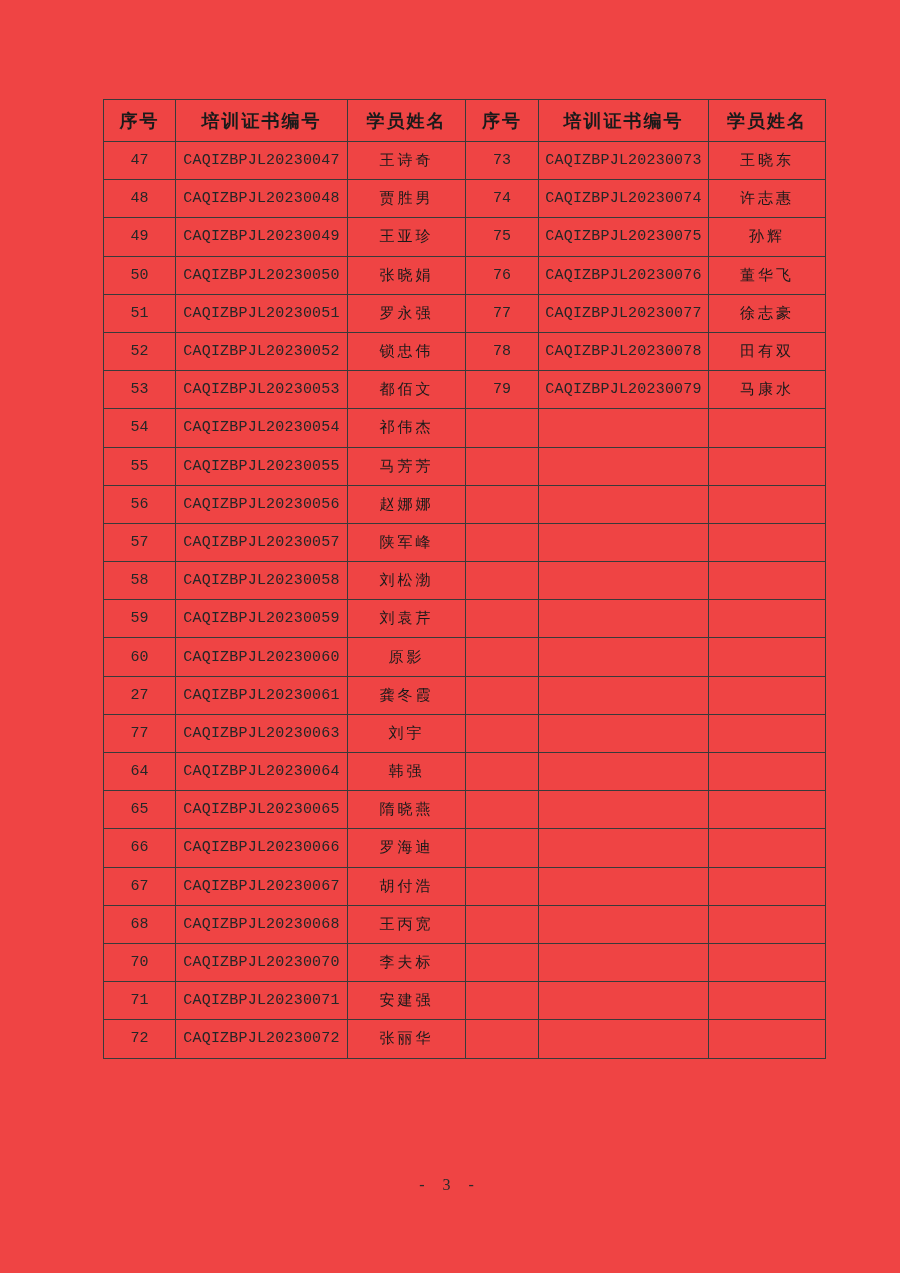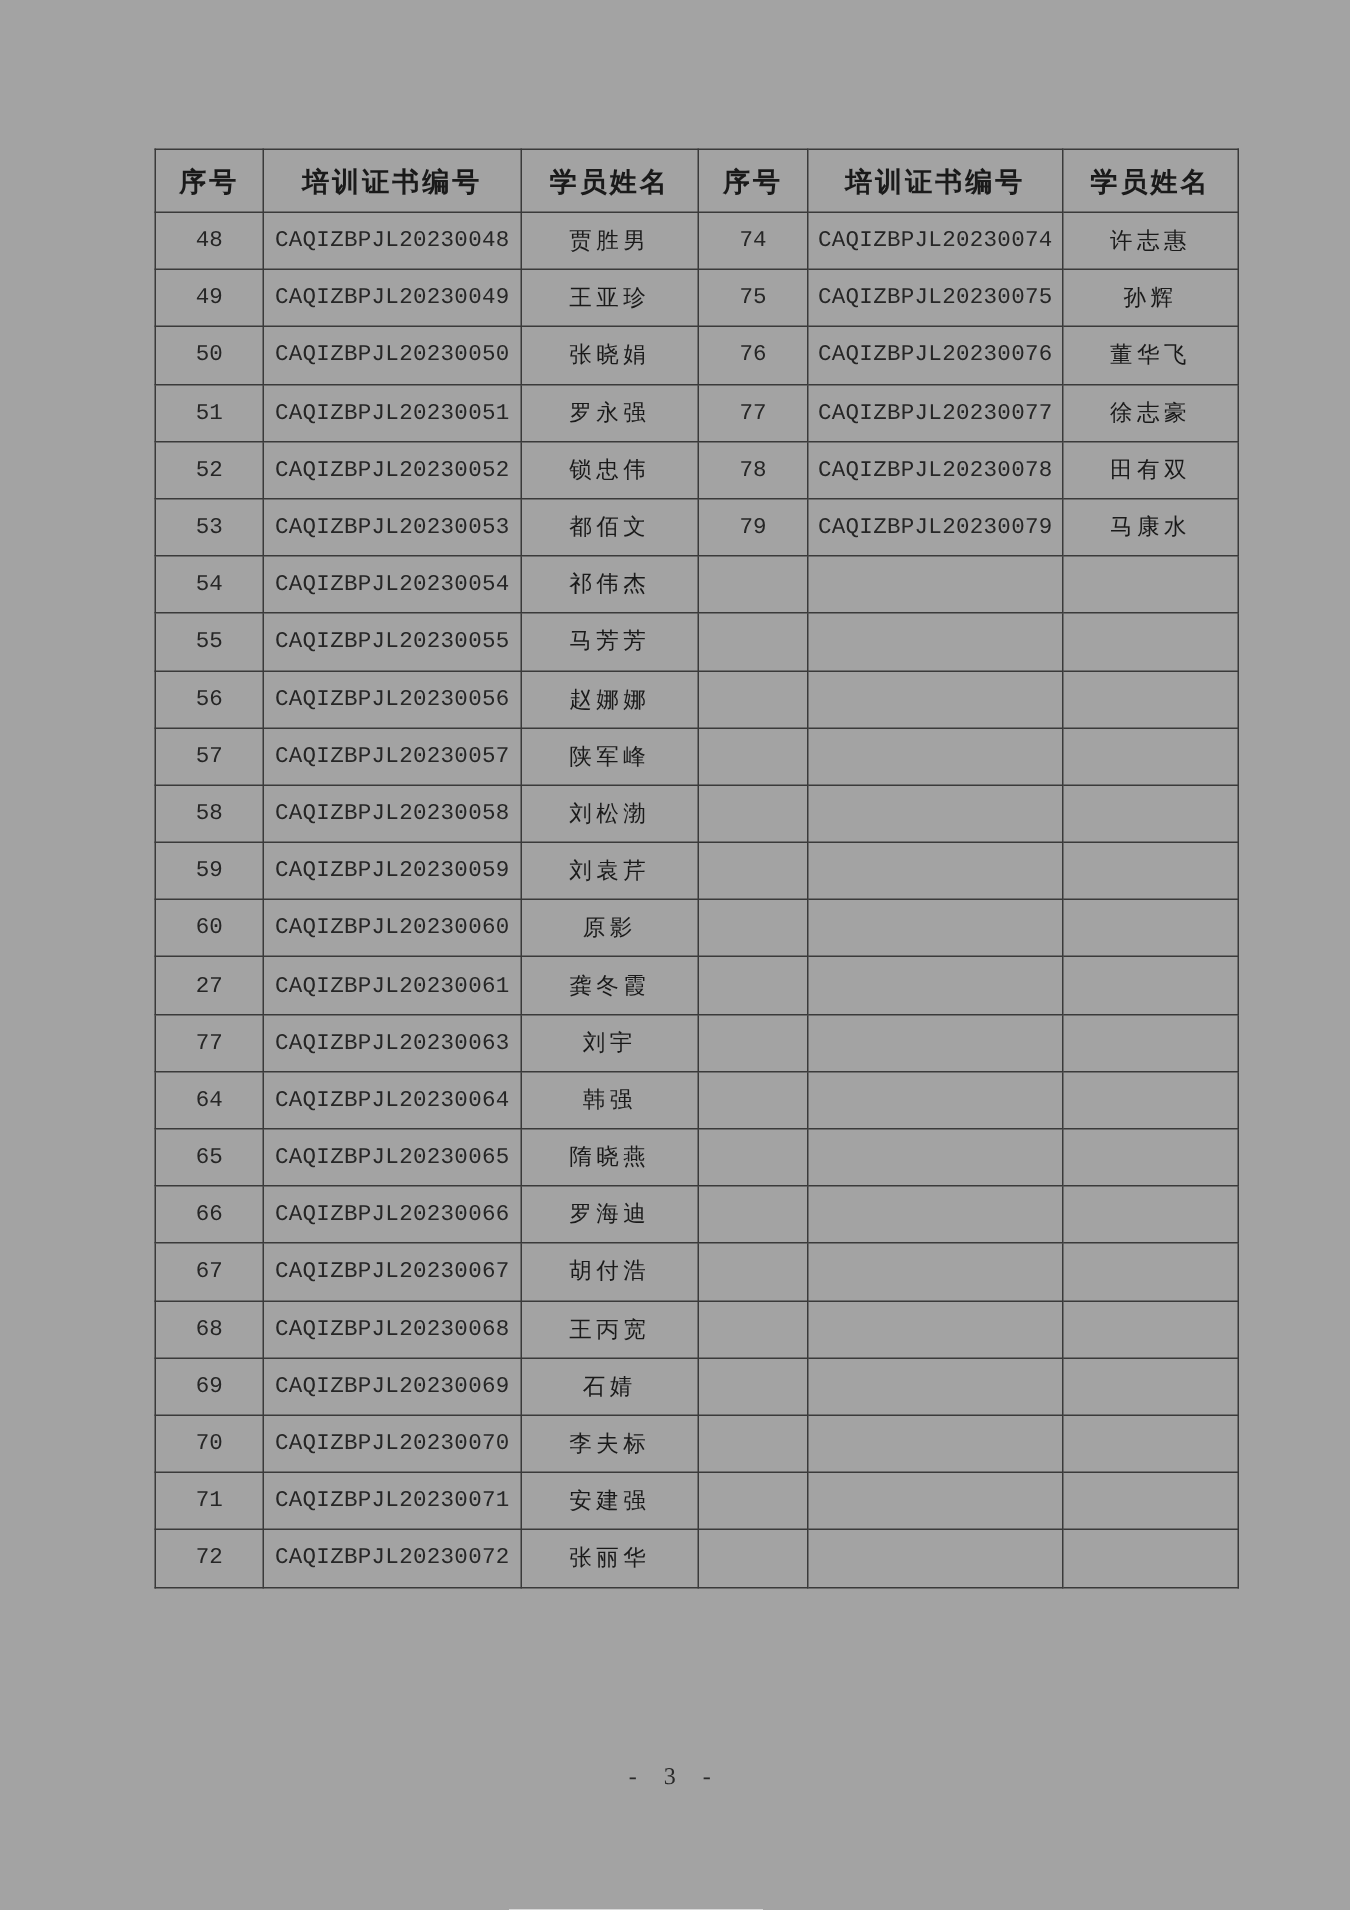--- a/index.html
+++ b/index.html
@@ -4,21 +4,21 @@
 <style>
   html, body {
     margin: 0;
     padding: 0;
     background: #ffffff;
   }
   .page {
     position: relative;
     width: 900px;
     height: 1273px;
-    background: #a3a3a3;
+    background: #ef4444;
     font-family: "Liberation Sans", sans-serif;
     color: #1f1f1f;
     overflow: hidden;
   }
   table.roster {
     position: absolute;
     left: 103px;
     top: 99px;
     width: 722px;
     border-collapse: collapse;
@@ -97,20 +97,28 @@
         <th>序号</th>
         <th>培训证书编号</th>
         <th>学员姓名</th>
         <th>序号</th>
         <th>培训证书编号</th>
         <th>学员姓名</th>
       </tr>
     </thead>
     <tbody>
         <tr>
+          <td class="col-serial">47</td>
+          <td class="col-cert">CAQIZBPJL20230047</td>
+          <td class="col-name">王诗奇</td>
+          <td class="col-serial">73</td>
+          <td class="col-cert">CAQIZBPJL20230073</td>
+          <td class="col-name">王晓东</td>
+        </tr>
+        <tr>
           <td class="col-serial">48</td>
           <td class="col-cert">CAQIZBPJL20230048</td>
           <td class="col-name">贾胜男</td>
           <td class="col-serial">74</td>
           <td class="col-cert">CAQIZBPJL20230074</td>
           <td class="col-name">许志惠</td>
         </tr>
         <tr>
           <td class="col-serial">49</td>
           <td class="col-cert">CAQIZBPJL20230049</td>
@@ -257,28 +265,20 @@
         </tr>
         <tr>
           <td class="col-serial">68</td>
           <td class="col-cert">CAQIZBPJL20230068</td>
           <td class="col-name">王丙宽</td>
           <td class="col-serial"></td>
           <td class="col-cert"></td>
           <td class="col-name"></td>
         </tr>
         <tr>
-          <td class="col-serial">69</td>
-          <td class="col-cert">CAQIZBPJL20230069</td>
-          <td class="col-name">石婧</td>
-          <td class="col-serial"></td>
-          <td class="col-cert"></td>
-          <td class="col-name"></td>
-        </tr>
-        <tr>
           <td class="col-serial">70</td>
           <td class="col-cert">CAQIZBPJL20230070</td>
           <td class="col-name">李夫标</td>
           <td class="col-serial"></td>
           <td class="col-cert"></td>
           <td class="col-name"></td>
         </tr>
         <tr>
           <td class="col-serial">71</td>
           <td class="col-cert">CAQIZBPJL20230071</td>

